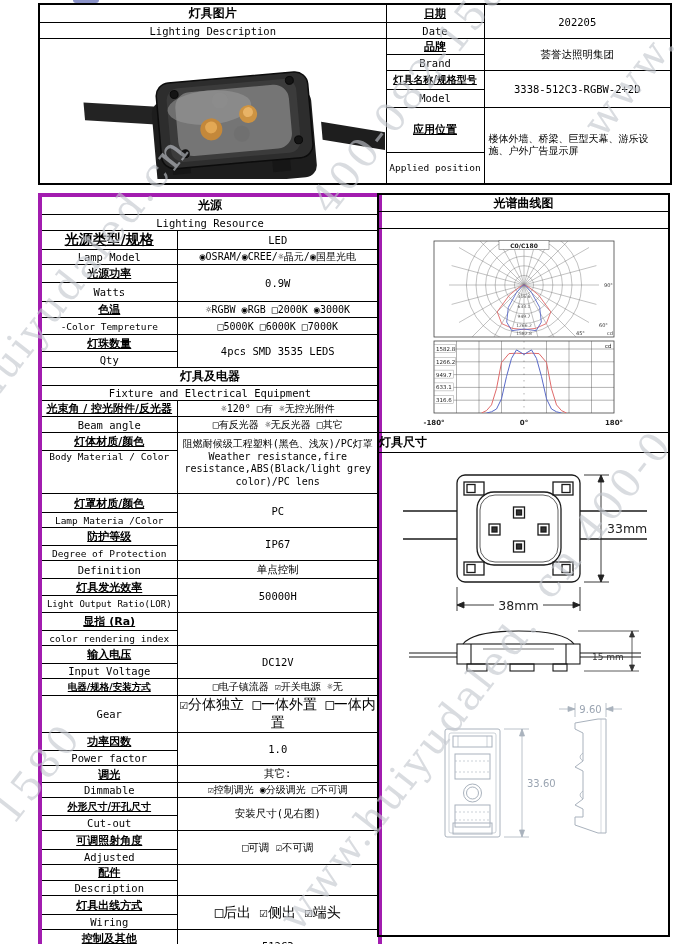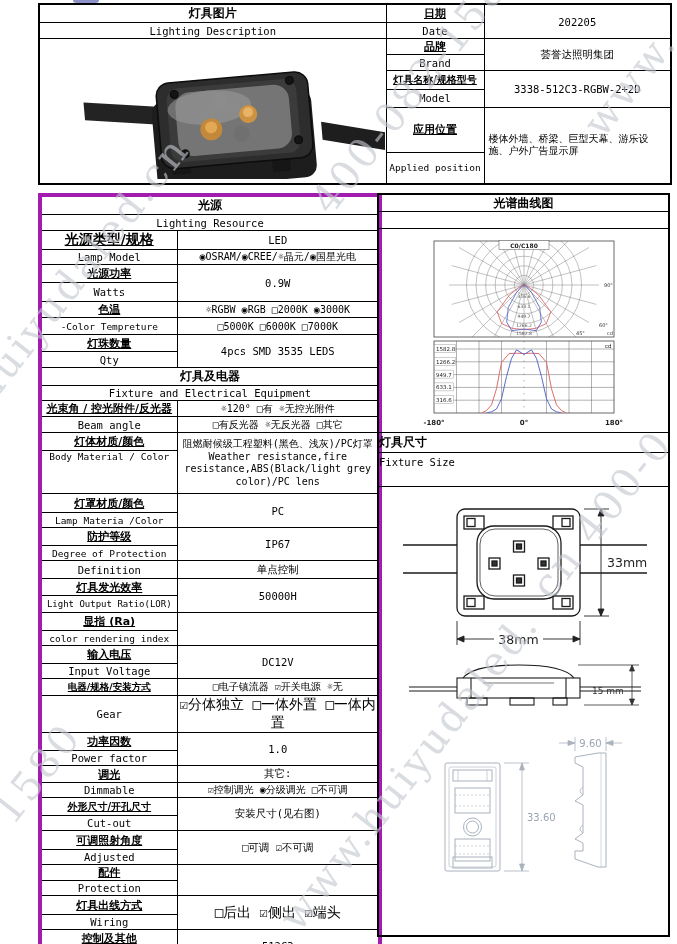--- a/index.html
+++ b/index.html
@@ -261,21 +261,21 @@
       <td class="val" rowspan="2">□可调 ☑不可调</td>
     </tr>
     <tr style="height:15px">
           <td class="en">Adjusted</td>
         </tr>
     <tr style="height:16px">
       <td class="cn">配件</td>
       <td class="val" rowspan="2"></td>
     </tr>
     <tr style="height:15px">
-          <td class="en">Protection</td>
+          <td class="en">Description</td>
         </tr>
     <tr style="height:19px">
       <td class="cn">灯具出线方式</td>
       <td class="val" rowspan="2" style="font-size:14px">□后出 ☑侧出 ☑端头</td>
     </tr>
     <tr style="height:15px">
           <td class="en">Wiring</td>
         </tr>
     <tr style="height:18px">
       <td class="cn">控制及其他</td>
@@ -375,21 +375,20 @@
         <text class="tick" x="226" y="119">cd</text>
         <g>
           <text class="xtick" x="55" y="196" text-anchor="middle">-180°</text>
           <text class="xtick" x="145" y="196" text-anchor="middle">0°</text>
           <text class="xtick" x="235" y="196" text-anchor="middle">180°</text>
         </g>
       </svg>
     </div>
 
     <div class="size-cn rp-h">灯具尺寸</div>
-    <div class="size-en rp-en">Fixture Size</div>
 
     <div class="draw-zone">
       <svg width="289" height="455" viewBox="0 0 289 455">
 
         <g stroke="#1a1a1a" stroke-width="1.3" fill="none">
           <rect x="78" y="22" width="123" height="107" rx="8"></rect>
           <rect x="85" y="29" width="20" height="13"></rect>
             <rect x="88" y="31.5" width="8" height="8"></rect>
           <rect x="174" y="29" width="20" height="13"></rect>
             <rect x="183" y="31.5" width="8" height="8"></rect>

